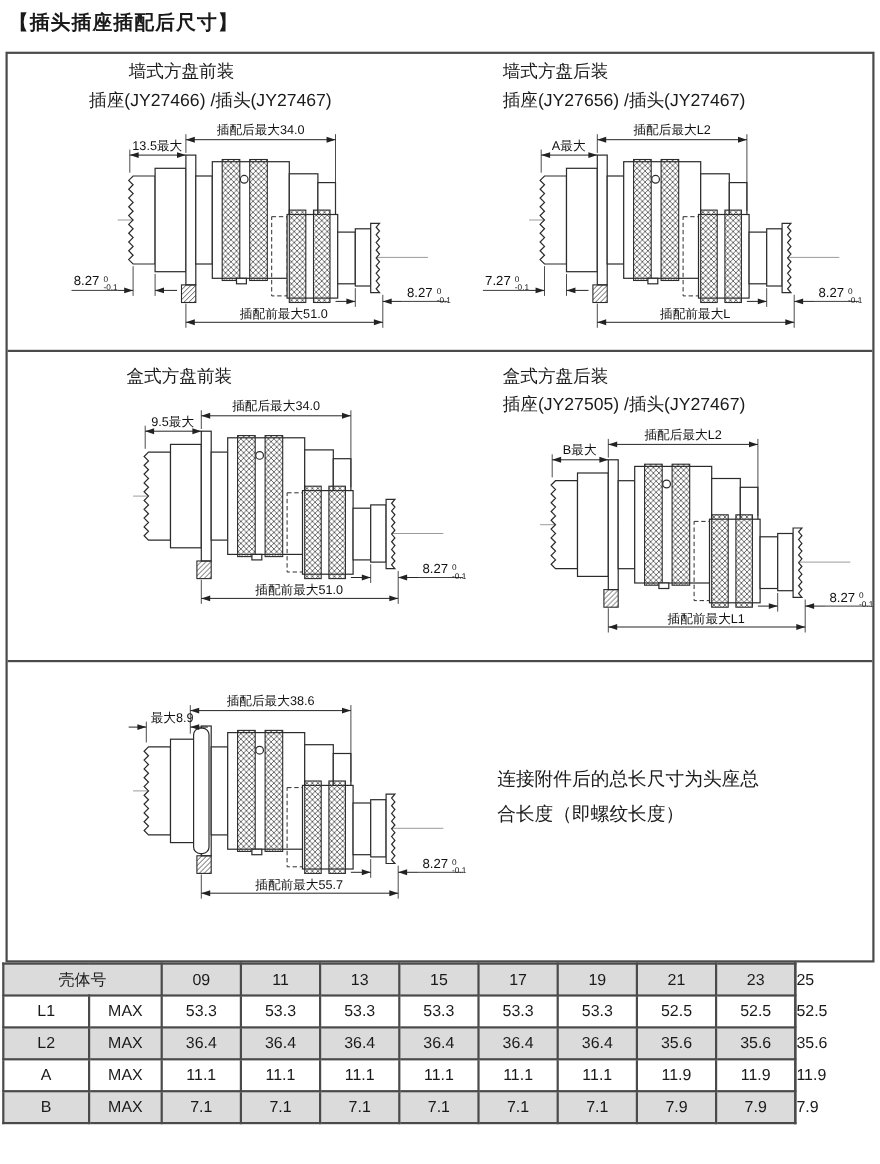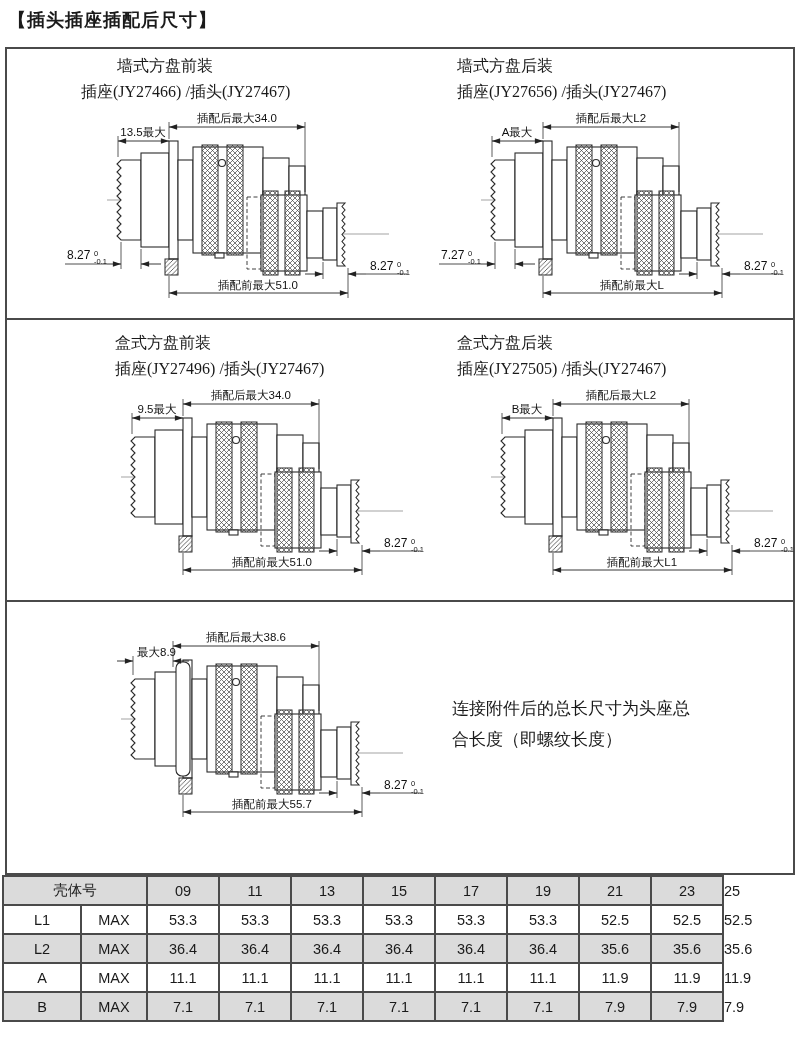--- a/index.html
+++ b/index.html
@@ -4,21 +4,21 @@
 <style>
   html,body{margin:0;padding:0;}
   body{
     width:800px;height:1058px;position:relative;background:#ffffff;
     font-family:"Liberation Sans","DejaVu Sans",sans-serif;color:#1a1a1a;
   }
   .page-title{position:absolute;left:8px;top:8px;font-size:18px;font-weight:bold;letter-spacing:1px;}
   .main-box{position:absolute;left:5px;top:47px;width:786px;height:824px;border:2px solid #4a4a4a;background:#fff;}
   .divider{position:absolute;left:0;width:100%;height:0;border-top:2px solid #4a4a4a;}
   .panel{position:absolute;}
-  .panel-title,.panel-subtitle{font-size:16px;line-height:24px;white-space:nowrap;font-family:Liberation Serif, serif;}
+  .panel-title,.panel-subtitle{font-size:16px;line-height:24px;white-space:nowrap;}
   .panel-subtitle{margin-top:2px;}
   .drawing{display:block;margin-top:4px;}
   .note{position:absolute;font-size:17px;line-height:31px;}
   
   svg .part{fill:#ffffff;stroke:#2b2b2b;stroke-width:1.1;}
   svg .knurl{fill:url(#kn);stroke:#2b2b2b;stroke-width:1;}
   svg .hatchp{fill:url(#ht);stroke:#2b2b2b;stroke-width:1;}
   svg .dash{fill:none;stroke:#2b2b2b;stroke-width:0.9;stroke-dasharray:4 2.5;}
   svg .thin{stroke:#666;stroke-width:0.6;}
   svg .ext{stroke:#333;stroke-width:0.8;fill:none;}
@@ -181,21 +181,20 @@
       <g>
         <line class="ext" x1="114" y1="168" x2="114" y2="190"></line>
         <line class="dim" x1="114" y1="185" x2="293" y2="185" marker-start="url(#ar)" marker-end="url(#ar)"></line>
         <text class="lbl" x="203" y="181" text-anchor="middle">插配前最大L</text>
       </g>
     </svg>
   </div>
 
   <div class="panel" style="left:52px;top:282px;width:375px">
     <div class="panel-title" style="margin-left:56px">盒式方盘前装</div>
-    <div class="panel-subtitle" style="margin-left:56px">插座(JY27496) /插头(JY27467)</div>
     <svg class="drawing" style="margin-left:10px" width="365" height="196" viewBox="0 0 365 196">
       <use href="#conn"></use>
       <g>
         <line class="ext" x1="114" y1="31" x2="114" y2="14"></line>
         <line class="ext" x1="250" y1="84" x2="250" y2="14"></line>
         <line class="dim" x1="114" y1="19" x2="250" y2="19" marker-start="url(#ar)" marker-end="url(#ar)"></line>
         <text class="lbl" x="182" y="14" text-anchor="middle">插配后最大34.0</text>
       </g>
       <g>
         <line class="ext" x1="63" y1="49" x2="63" y2="28"></line>

